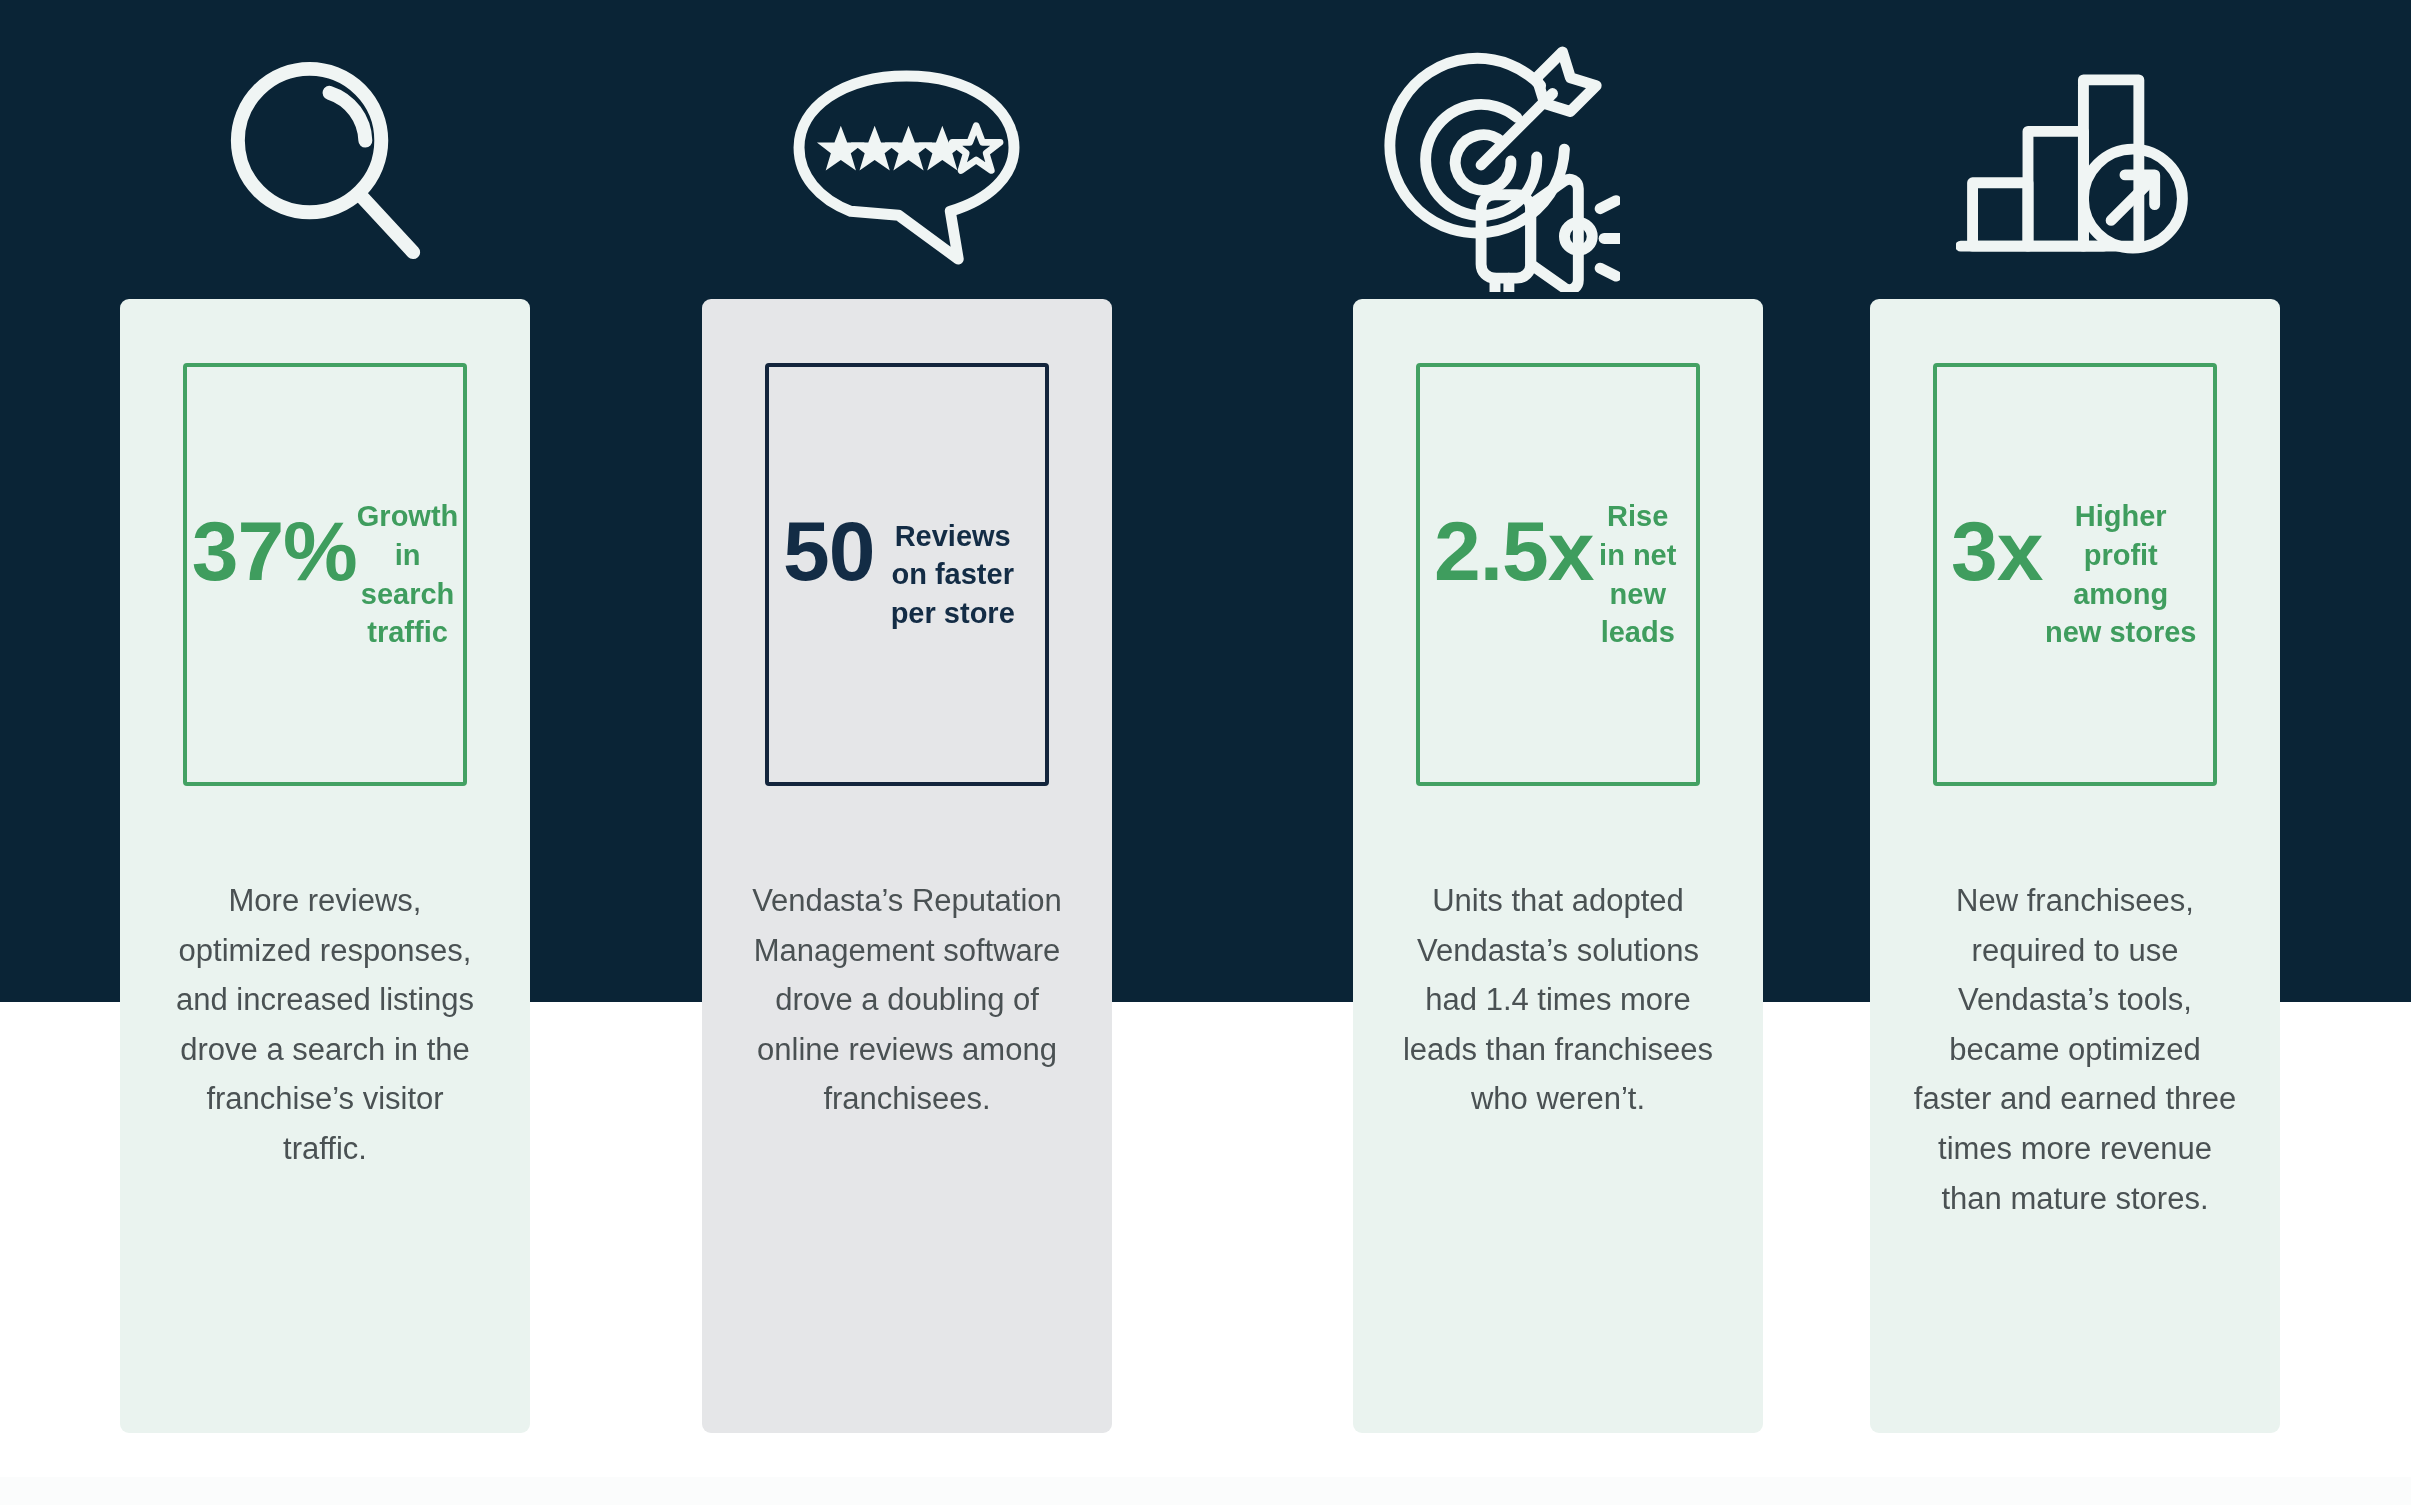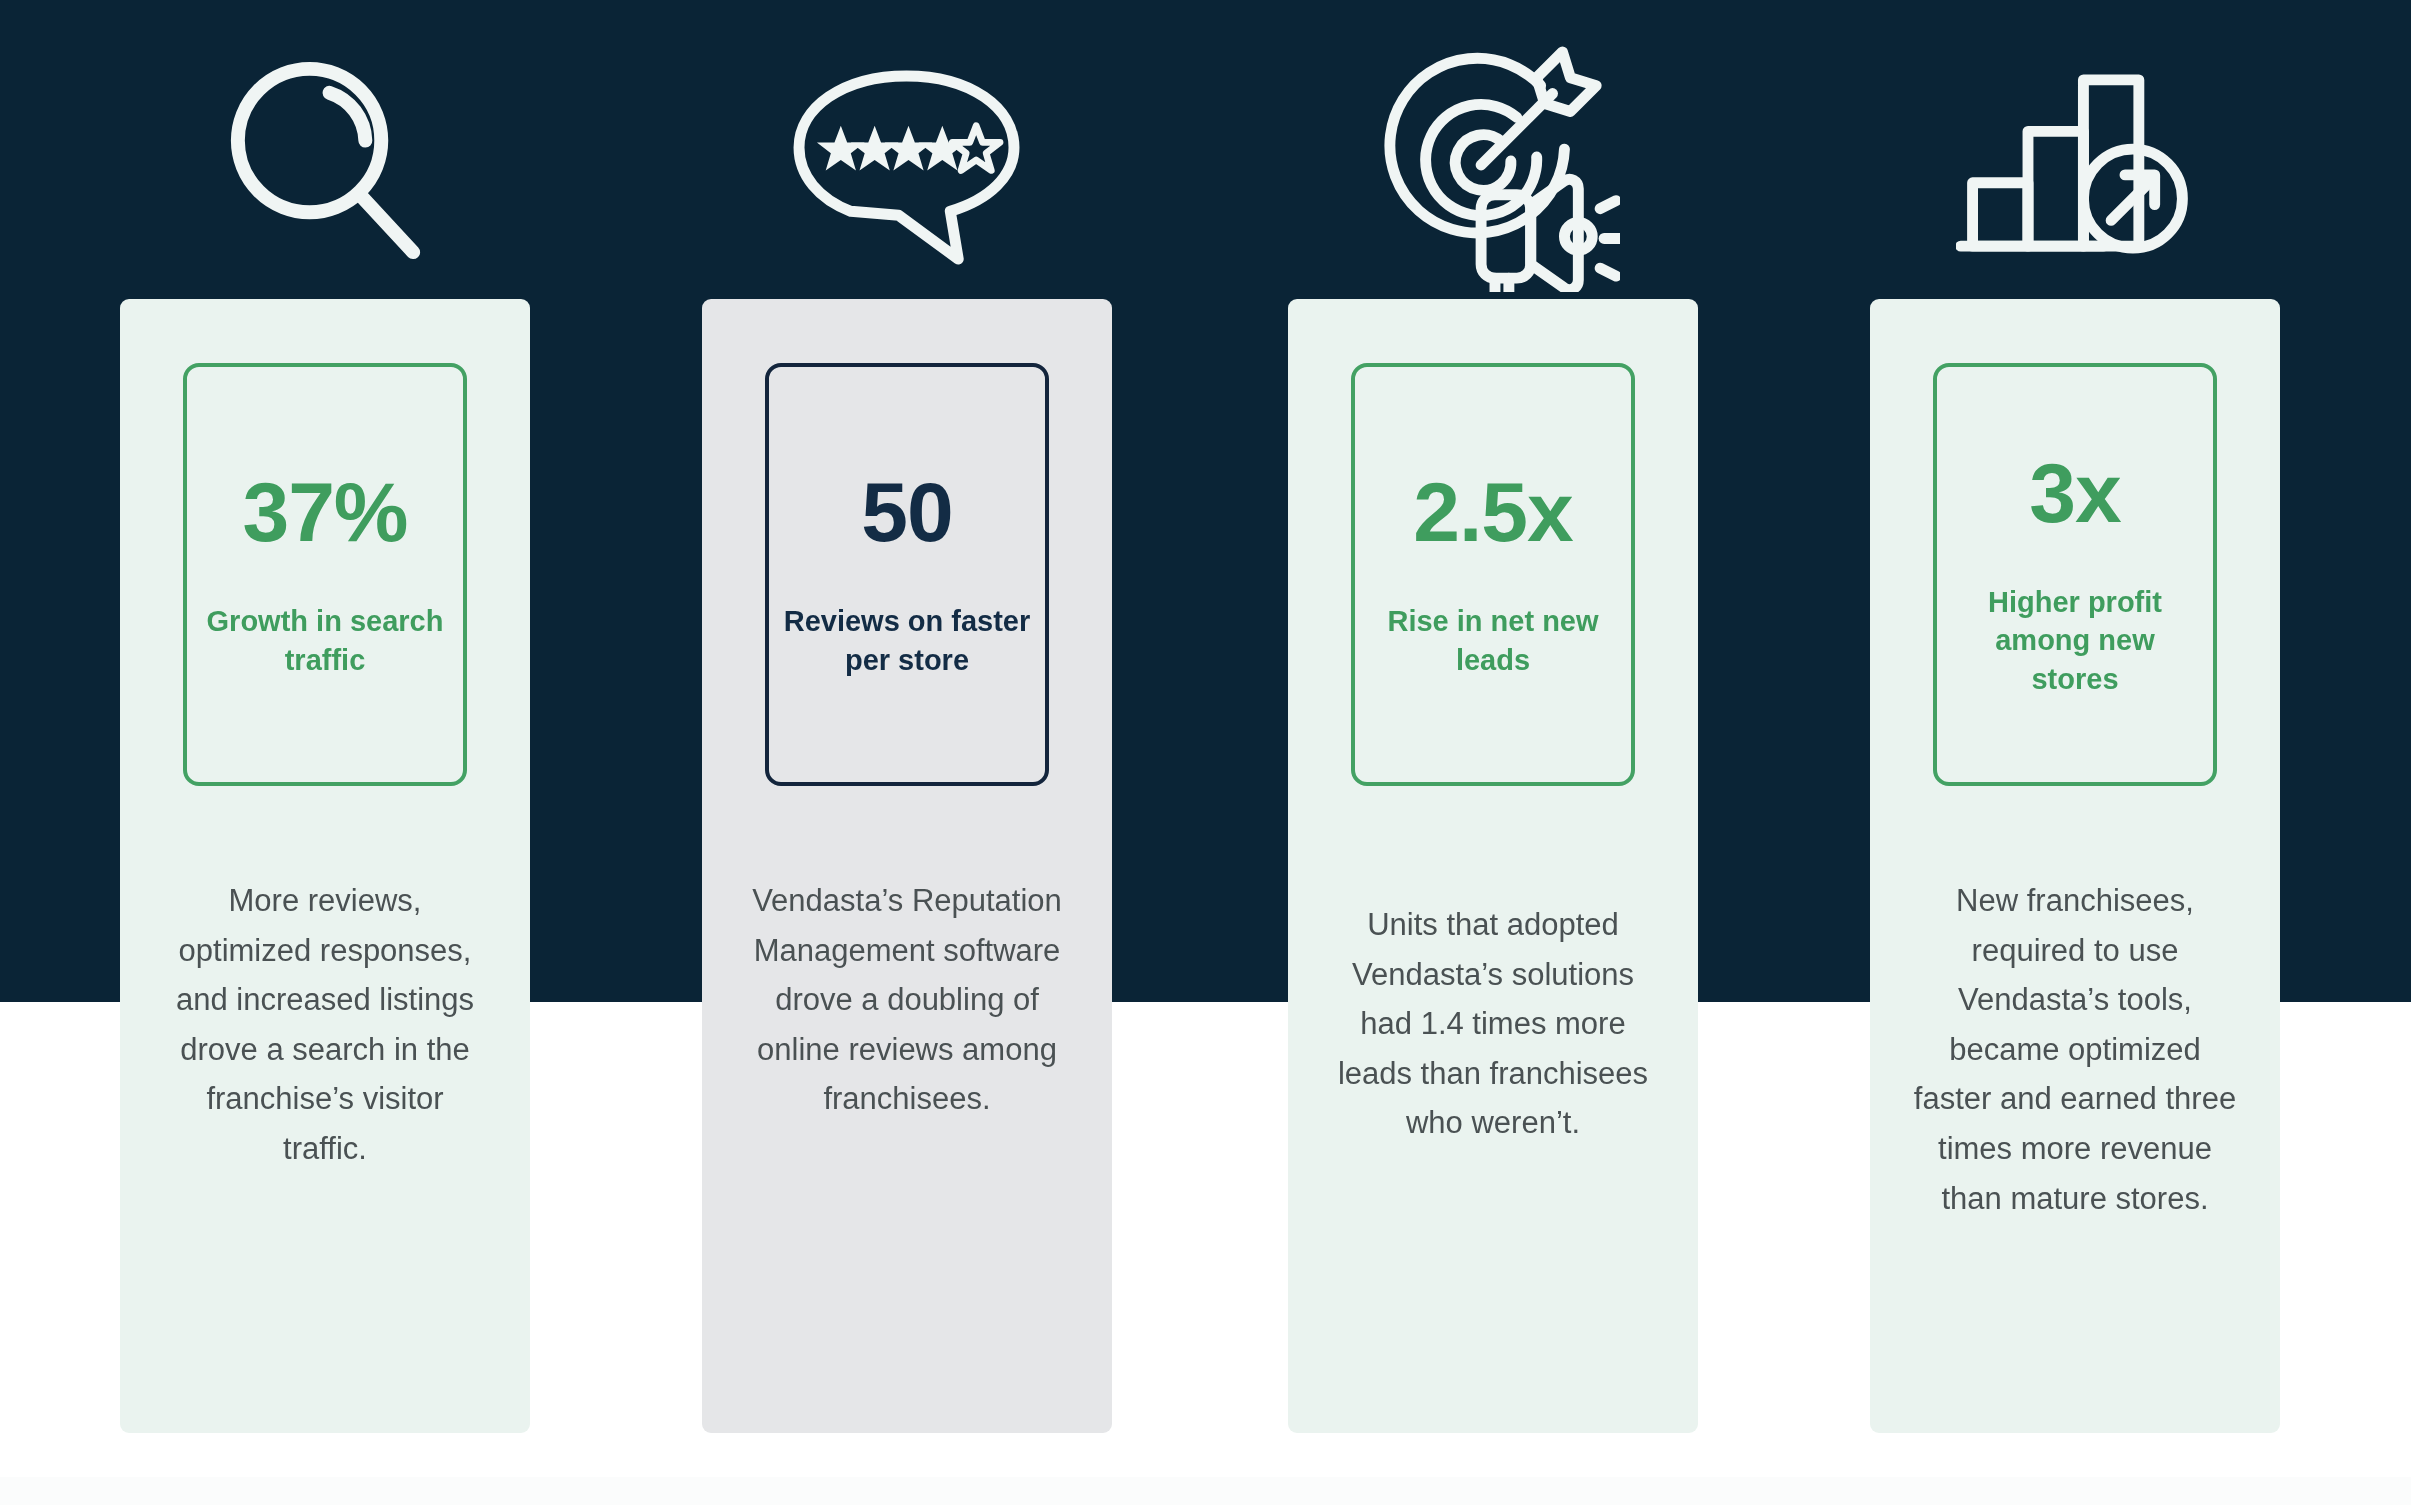--- a/index.html
+++ b/index.html
@@ -40,21 +40,21 @@
     top:299px;
     width:410px;
     height:1134px;
     border-radius:9px;
     display:flex;
     flex-direction:column;
     align-items:center;
   }
   .card.c1 { left:120px;  background:#eaf3ef; }
   .card.c2 { left:702px;  background:#e5e6e8;align-items:center; }
-  .card.c3 { left:1288px; background:#eaf3ef;gap:24px; }
+  .card.c3 { left:1353px; background:#eaf3ef; }
   .card.c4 { left:1870px; background:#eaf3ef; }
 
   
   .icon-wrap {
     position:absolute;
     top:40px;
     width:410px;
     height:249px;
     display:flex;
     align-items:center;
@@ -64,24 +64,24 @@
   .icon-wrap.c2 { left:702px; }
   .icon-wrap.c3 { left:1288px; }
   .icon-wrap.c4 { left:1870px; }
   .icon-wrap svg { display:block; }
 
   
   .stat-box {
     margin-top:64px;
     width:284px;
     height:423px;
-    border-radius:16px;
+    border-radius:4px;
     border:4px solid #43a163;
     display:flex;
-    flex-direction:column;
+    flex-direction:row;
     align-items:center;
     justify-content:center;
     padding:10px 14px;
   }
   .card.c2 .stat-box { border-color:#13253c; }
 
   .stat-value {
     font-size:84px;
     font-weight:bold;
     line-height:1;

